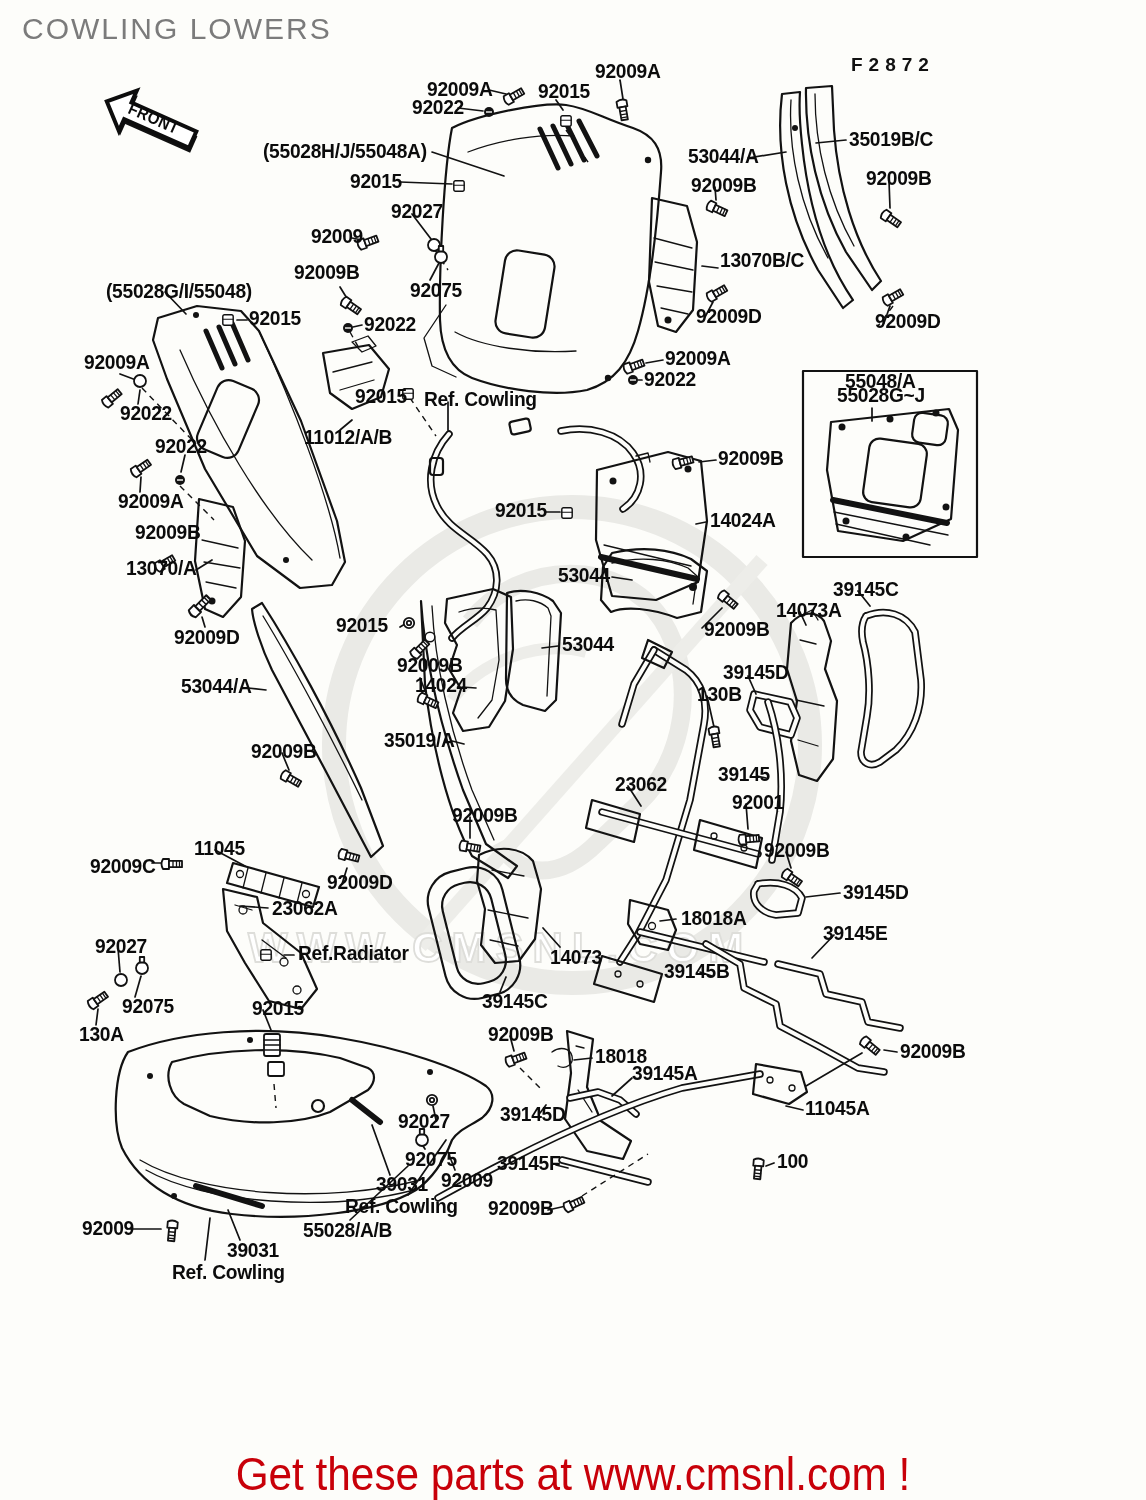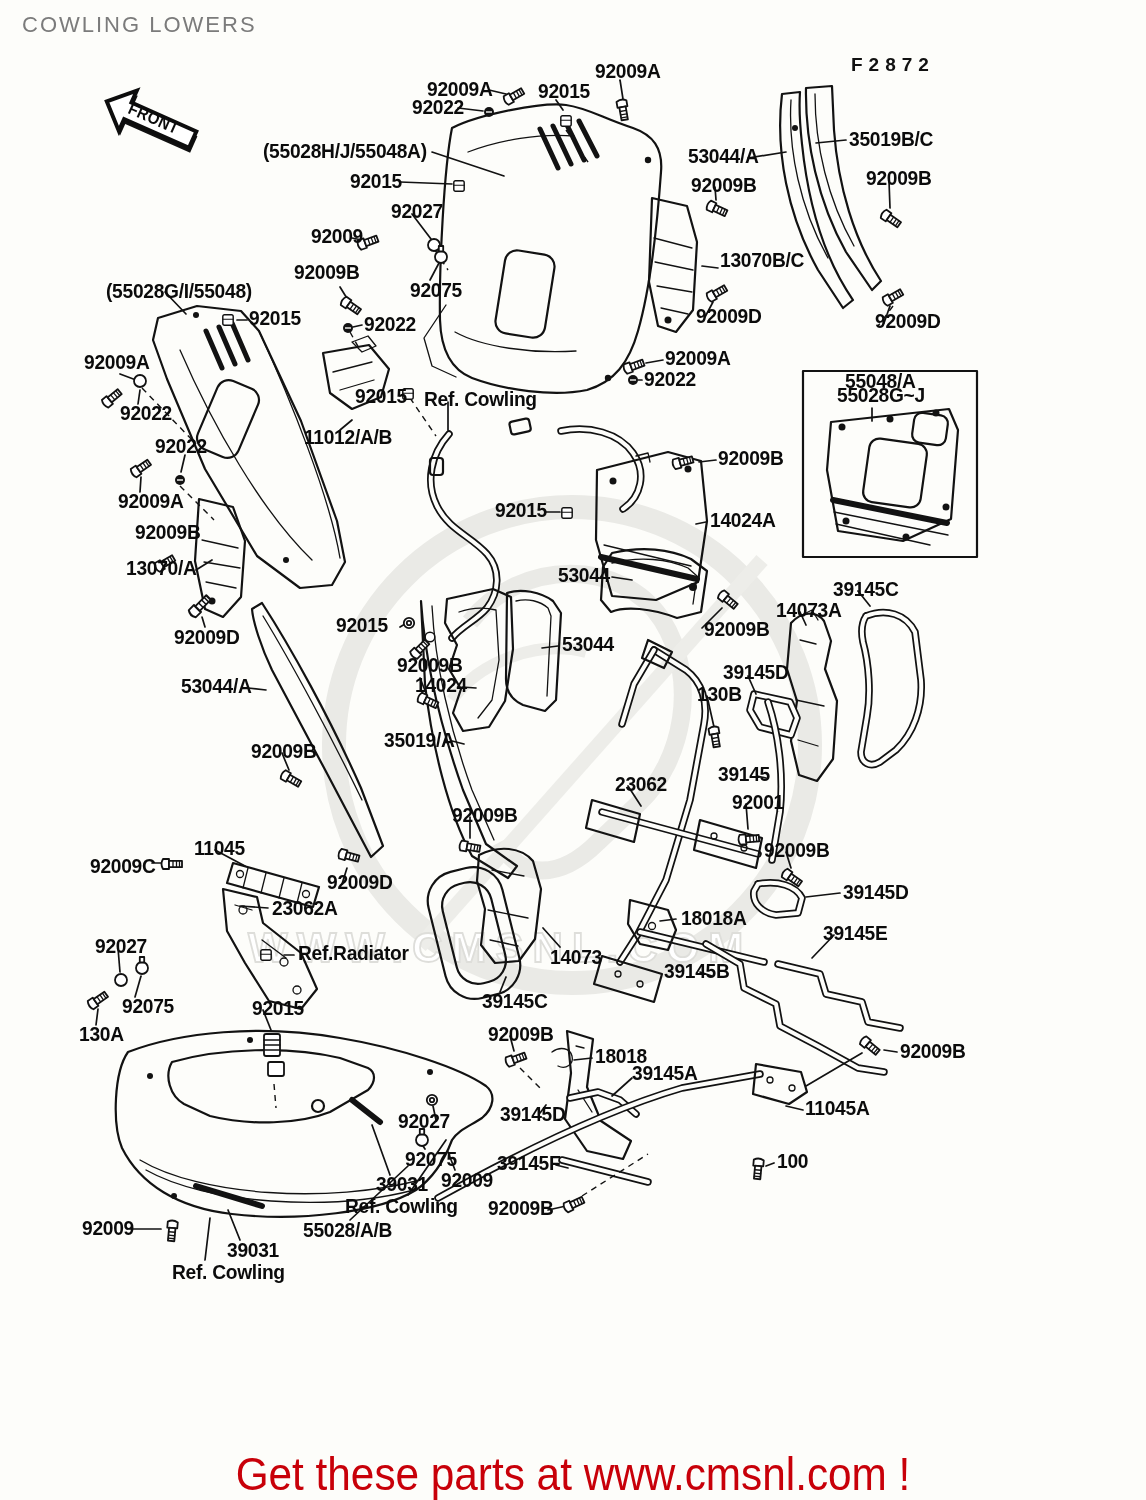--- a/index.html
+++ b/index.html
@@ -15,21 +15,21 @@
   .tubeI{fill:none;stroke:#fdfdfa;stroke-width:4;stroke-linejoin:round;stroke-linecap:round;}
   .ld{fill:none;stroke:#121212;stroke-width:1.7;stroke-linecap:round;}
   .dsh{fill:none;stroke:#121212;stroke-width:1.4;stroke-dasharray:6 5;}
   .fast{stroke:#121212;stroke-width:1.8;fill:#fff;stroke-linejoin:round;}
   .wm{opacity:1;}
   .wmtext{fill:#ffffff;stroke:#dededa;stroke-width:1.8;font-family:"Liberation Sans",sans-serif;
           font-weight:bold;font-size:42px;letter-spacing:9px;}
   .labels-layer{position:absolute;left:0;top:0;width:100%;height:100%;z-index:3;}
   .plabel{position:absolute;font-weight:bold;font-size:20px;line-height:21px;color:#0b0b0b;
           white-space:nowrap;transform:scaleX(.96);transform-origin:0 0;letter-spacing:-.3px;}
-  .title{position:absolute;left:22px;top:12px;font-size:22px;letter-spacing:2px;color:#7b7b7b;z-index:4;}
+  .title{position:absolute;left:22px;top:12px;font-size:30px;letter-spacing:2px;color:#7b7b7b;z-index:4;}
   .figcode{position:absolute;left:851px;top:54px;font-size:19px;font-weight:bold;letter-spacing:6px;color:#111;z-index:4;}
   .front{position:absolute;left:96px;top:92px;width:104px;height:60px;transform:rotate(24deg);z-index:4;}
   .front svg{position:absolute;left:0;top:0;overflow:visible;}
   .front-text{position:absolute;left:29px;top:15px;font-size:17px;font-weight:bold;color:#0b0b0b;
               letter-spacing:.5px;transform:scaleX(.88);transform-origin:0 0;}
   .footer{position:absolute;left:0;right:0;top:1446px;text-align:center;font-size:47px;color:#c80009;
           transform:scaleX(.9);transform-origin:center;z-index:4;}
 </style>
 </head>
 <body>

